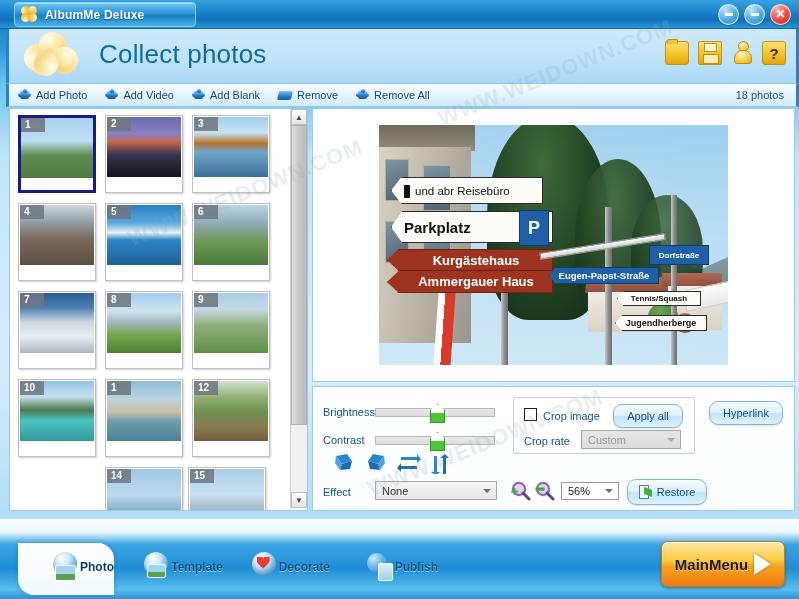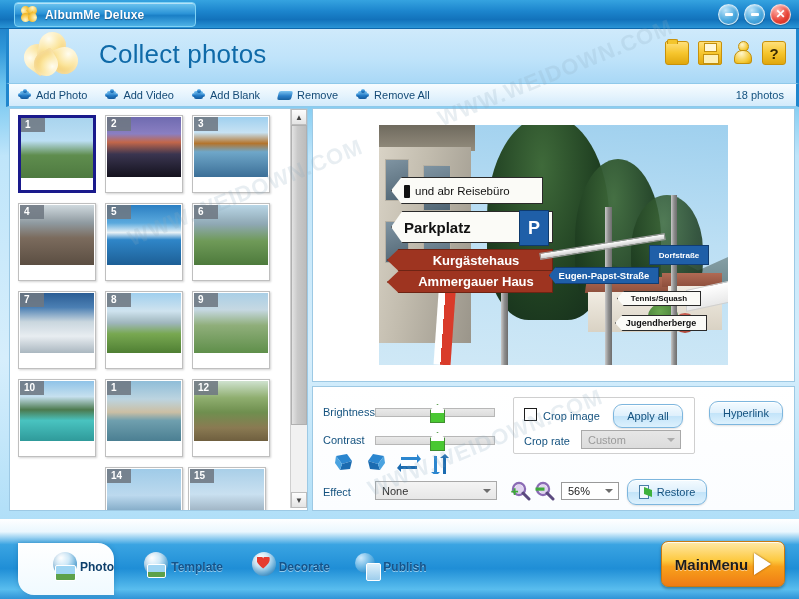--- a/index.html
+++ b/index.html
@@ -539,21 +539,21 @@
         </span>
       <span class="nlabel">Decorate</span>
     </div>
     <div class="navtab" style="left:127px;">
       <span class="nicon">
           <span class="ball"></span>
           <span class="pic" style="left:6px;top:12px;width:17px;height:12px;"></span>
         </span>
       <span class="nlabel">Template</span>
     </div>
-    <div class="navtab" style="left:342px;justify-content:center;">
+    <div class="navtab" style="left:342px;">
       <span class="nicon">
           <span class="globe"></span>
           <span class="dev"></span>
         </span>
       <span class="nlabel">Publish</span>
     </div>
     <div class="mainmenu">
       <span class="mm-text">MainMenu</span>
       <span class="mm-arrow"></span>
     </div>

